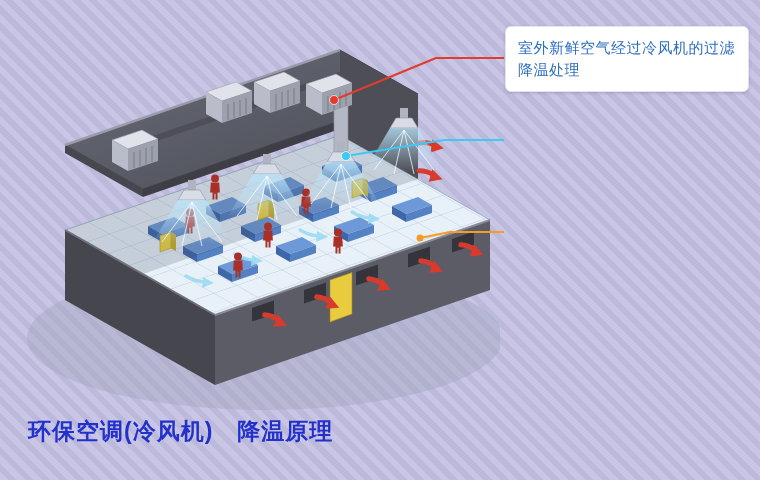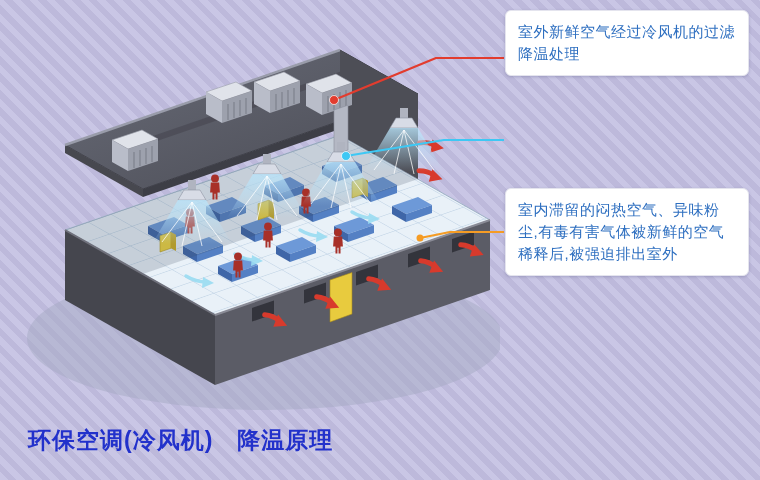--- a/index.html
+++ b/index.html
@@ -15,26 +15,26 @@
   .callout{
     position:absolute;left:505px;width:244px;box-sizing:border-box;
     background:#ffffff;border:1px solid #e4e4ee;border-radius:6px;
     box-shadow:0 1px 3px rgba(60,60,110,0.25);
     padding:10px 12px;
   }
   .callout p{
     margin:0;font-size:15px;line-height:22px;color:#2e6fc0;
     letter-spacing:0.5px;
   }
-  .c1{top:10px;}
+  .c1{top:26px;}
   .c2{top:112px;}
   .c3{top:188px;}
   .c4{top:298px;}
   .page-title{
-    position:absolute;left:28px;top:425px;
+    position:absolute;left:28px;top:416px;
     font-size:23px;font-weight:bold;color:#2231cb;
     letter-spacing:1px;
   }
 </style>
 </head>
 <body>
 
 <div class="stage">
 
   <svg class="scene" width="500" height="400" viewBox="0 0 500 400">
@@ -190,19 +190,16 @@
     <circle cx="334" cy="100" r="4.5" fill="#e23c2e" stroke="rgba(255,255,255,0.7)" stroke-width="1"></circle>
     <path d="M504,140 L444,140 L346,156" fill="none" stroke="#3ec8f4" stroke-width="2.2" stroke-linejoin="round"></path>
     <circle cx="346" cy="156" r="4.5" fill="#3ec8f4" stroke="rgba(255,255,255,0.7)" stroke-width="1"></circle>
     <path d="M504,232 L450,232 L420,238" fill="none" stroke="#f59c25" stroke-width="2.2" stroke-linejoin="round"></path>
     <circle cx="420" cy="238" r="3.5" fill="#f59c25"></circle>
   </svg>
 
   <div class="callout c1">
     <p>室外新鲜空气经过冷风机的过滤降温处理</p>
   </div>
-  <div class="callout c3">
-    <p>室内滞留的闷热空气、异味粉尘,有毒有害气体被新鲜的空气稀释后,被强迫排出室外</p>
-  </div>
 
   <div class="page-title">环保空调(冷风机)　降温原理</div>
 
 </div>
 
 </body></html>

